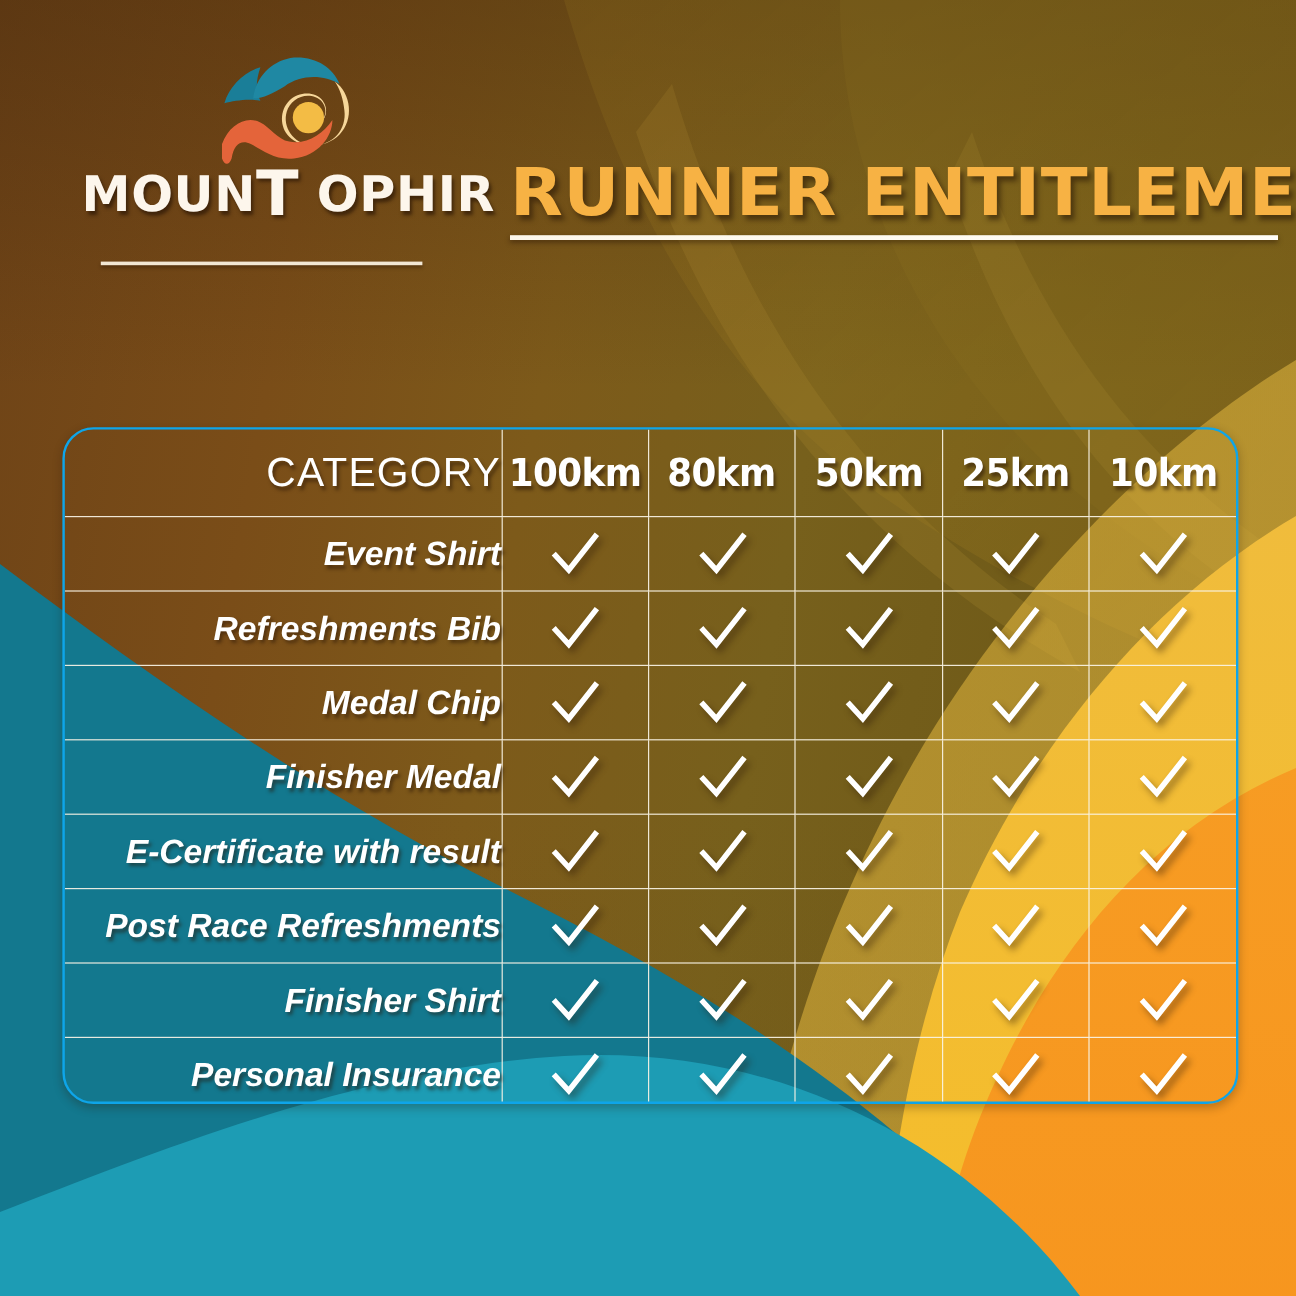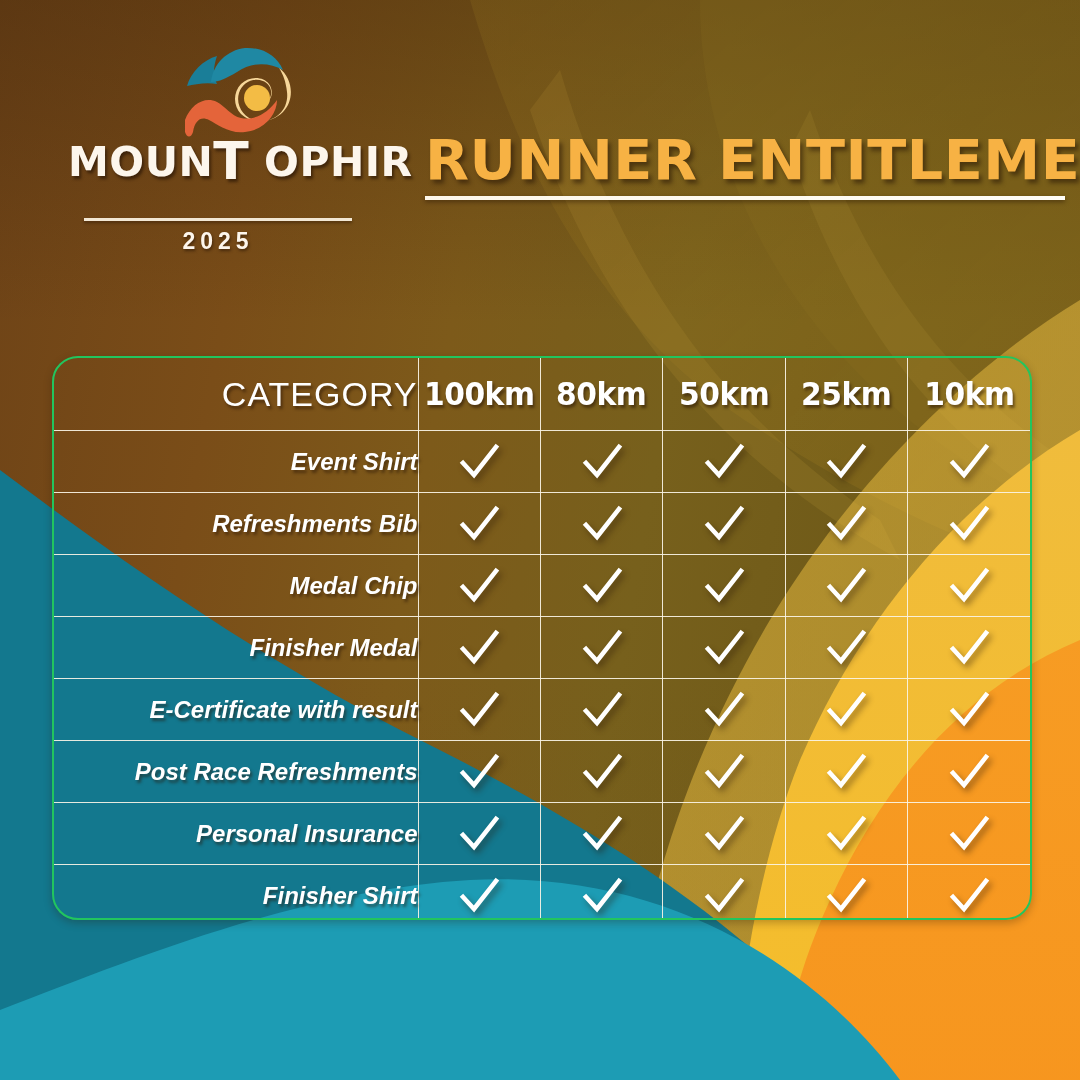--- a/index.html
+++ b/index.html
@@ -60,21 +60,21 @@
   }
   .title-rule{
     position:absolute;left:393px;top:196px;width:640px;height:4px;
     background:linear-gradient(90deg,#fdf7ea,#fffdf7);
     box-shadow:0 2px 4px rgba(40,20,5,.5);
   }
 
   
   .table-shell{
     position:absolute;left:52px;top:356px;width:976px;height:560px;
-    border:2px solid #22c55e;border-radius:26px;
+    border:2px solid #0ea5e9;border-radius:26px;
     box-shadow:0 3px 8px rgba(40,20,5,.28);
     overflow:hidden;
   }
   table.ent{
     width:100%;height:100%;border-collapse:collapse;table-layout:fixed;
   }
   table.ent td,table.ent th{
     border:1px solid rgba(250,244,230,.92);
     padding:0;
   }
@@ -95,21 +95,21 @@
   }
   th.h-km{
     color:#ffffff;font-size:32px;font-weight:bold;letter-spacing:-.5px;
     font-family:"DejaVu Sans","Liberation Sans",sans-serif;
     text-shadow:2px 3px 3px rgba(40,20,5,.55);
     height:72px;vertical-align:middle;text-align:center;
     transform:scaleX(.93);
   }
   td.row-label{
     text-align:right;padding-right:18px;
-    color:#ffffff;font-size:24px;font-weight:bold;font-style:italic;
+    color:#ffffff;font-size:28px;font-weight:bold;font-style:italic;
     font-family:"Liberation Sans","DejaVu Sans",sans-serif;
     text-shadow:2px 3px 3px rgba(40,20,5,.5);
     vertical-align:middle;height:61px;white-space:nowrap;
   }
   td.cell-check{text-align:center;vertical-align:middle;}
   .tick{display:inline-block;width:46px;height:46px;vertical-align:middle;}
   .tick svg{display:block;filter:drop-shadow(3px 4px 3px rgba(40,20,5,.45));}
 </style>
 </head>
 <body>
@@ -176,21 +176,20 @@
                  C 80 64, 90 65, 95 59 C 101 52, 98 42, 90 39 C 80 35, 69 41, 66 51
                  C 62 64, 72 78, 86 79 C 104 80, 116 66, 114 50 C 113 40, 110 32, 106 26 Z" fill="#f7d79a"></path>
         <circle cx="84" cy="56" r="13" fill="#f3bc45"></circle>
 
         <path d="M12 78 C 18 62, 32 54, 44 60 C 52 64, 58 74, 68 76 C 82 79, 96 70, 104 58
                  C 104 72, 92 88, 72 90 C 56 92, 44 82, 36 78 C 28 74, 22 78, 20 90
                  C 18 96, 14 96, 12 90 Z" fill="#e4643a"></path>
       </svg>
       <div class="logo-word"><span>M</span><span>OUN</span><span class="tallT">T</span><span> OPHIR</span></div>
       <div class="logo-rule"></div>
-      <div class="logo-year">2025</div>
     </div>
 
     <div class="title">RUNNER ENTITLEMENTS</div>
     <div class="title-rule"></div>
   </div>
 
   <div class="table-shell">
     <table class="ent">
       <colgroup>
         <col class="c-label">
@@ -313,39 +312,39 @@
                   <path d="M7 24 L18 36 L40 8" fill="none" stroke="#ffffff" stroke-width="4.6" stroke-linecap="square" stroke-linejoin="miter"></path>
                 </svg></span></td>
             <td class="cell-check"><span class="tick"><svg viewBox="0 0 46 46" width="46" height="46" aria-hidden="true">
                   <path d="M7 24 L18 36 L40 8" fill="none" stroke="#ffffff" stroke-width="4.6" stroke-linecap="square" stroke-linejoin="miter"></path>
                 </svg></span></td>
             <td class="cell-check"><span class="tick"><svg viewBox="0 0 46 46" width="46" height="46" aria-hidden="true">
                   <path d="M7 24 L18 36 L40 8" fill="none" stroke="#ffffff" stroke-width="4.6" stroke-linecap="square" stroke-linejoin="miter"></path>
                 </svg></span></td>
           </tr>
           <tr>
+            <td class="row-label">Finisher Shirt</td>
+            <td class="cell-check"><span class="tick"><svg viewBox="0 0 46 46" width="46" height="46" aria-hidden="true">
+                  <path d="M7 24 L18 36 L40 8" fill="none" stroke="#ffffff" stroke-width="4.6" stroke-linecap="square" stroke-linejoin="miter"></path>
+                </svg></span></td>
+            <td class="cell-check"><span class="tick"><svg viewBox="0 0 46 46" width="46" height="46" aria-hidden="true">
+                  <path d="M7 24 L18 36 L40 8" fill="none" stroke="#ffffff" stroke-width="4.6" stroke-linecap="square" stroke-linejoin="miter"></path>
+                </svg></span></td>
+            <td class="cell-check"><span class="tick"><svg viewBox="0 0 46 46" width="46" height="46" aria-hidden="true">
+                  <path d="M7 24 L18 36 L40 8" fill="none" stroke="#ffffff" stroke-width="4.6" stroke-linecap="square" stroke-linejoin="miter"></path>
+                </svg></span></td>
+            <td class="cell-check"><span class="tick"><svg viewBox="0 0 46 46" width="46" height="46" aria-hidden="true">
+                  <path d="M7 24 L18 36 L40 8" fill="none" stroke="#ffffff" stroke-width="4.6" stroke-linecap="square" stroke-linejoin="miter"></path>
+                </svg></span></td>
+            <td class="cell-check"><span class="tick"><svg viewBox="0 0 46 46" width="46" height="46" aria-hidden="true">
+                  <path d="M7 24 L18 36 L40 8" fill="none" stroke="#ffffff" stroke-width="4.6" stroke-linecap="square" stroke-linejoin="miter"></path>
+                </svg></span></td>
+          </tr>
+          <tr>
             <td class="row-label">Personal Insurance</td>
-            <td class="cell-check"><span class="tick"><svg viewBox="0 0 46 46" width="46" height="46" aria-hidden="true">
-                  <path d="M7 24 L18 36 L40 8" fill="none" stroke="#ffffff" stroke-width="4.6" stroke-linecap="square" stroke-linejoin="miter"></path>
-                </svg></span></td>
-            <td class="cell-check"><span class="tick"><svg viewBox="0 0 46 46" width="46" height="46" aria-hidden="true">
-                  <path d="M7 24 L18 36 L40 8" fill="none" stroke="#ffffff" stroke-width="4.6" stroke-linecap="square" stroke-linejoin="miter"></path>
-                </svg></span></td>
-            <td class="cell-check"><span class="tick"><svg viewBox="0 0 46 46" width="46" height="46" aria-hidden="true">
-                  <path d="M7 24 L18 36 L40 8" fill="none" stroke="#ffffff" stroke-width="4.6" stroke-linecap="square" stroke-linejoin="miter"></path>
-                </svg></span></td>
-            <td class="cell-check"><span class="tick"><svg viewBox="0 0 46 46" width="46" height="46" aria-hidden="true">
-                  <path d="M7 24 L18 36 L40 8" fill="none" stroke="#ffffff" stroke-width="4.6" stroke-linecap="square" stroke-linejoin="miter"></path>
-                </svg></span></td>
-            <td class="cell-check"><span class="tick"><svg viewBox="0 0 46 46" width="46" height="46" aria-hidden="true">
-                  <path d="M7 24 L18 36 L40 8" fill="none" stroke="#ffffff" stroke-width="4.6" stroke-linecap="square" stroke-linejoin="miter"></path>
-                </svg></span></td>
-          </tr>
-          <tr>
-            <td class="row-label">Finisher Shirt</td>
             <td class="cell-check"><span class="tick"><svg viewBox="0 0 46 46" width="46" height="46" aria-hidden="true">
                   <path d="M7 24 L18 36 L40 8" fill="none" stroke="#ffffff" stroke-width="4.6" stroke-linecap="square" stroke-linejoin="miter"></path>
                 </svg></span></td>
             <td class="cell-check"><span class="tick"><svg viewBox="0 0 46 46" width="46" height="46" aria-hidden="true">
                   <path d="M7 24 L18 36 L40 8" fill="none" stroke="#ffffff" stroke-width="4.6" stroke-linecap="square" stroke-linejoin="miter"></path>
                 </svg></span></td>
             <td class="cell-check"><span class="tick"><svg viewBox="0 0 46 46" width="46" height="46" aria-hidden="true">
                   <path d="M7 24 L18 36 L40 8" fill="none" stroke="#ffffff" stroke-width="4.6" stroke-linecap="square" stroke-linejoin="miter"></path>
                 </svg></span></td>
             <td class="cell-check"><span class="tick"><svg viewBox="0 0 46 46" width="46" height="46" aria-hidden="true">

